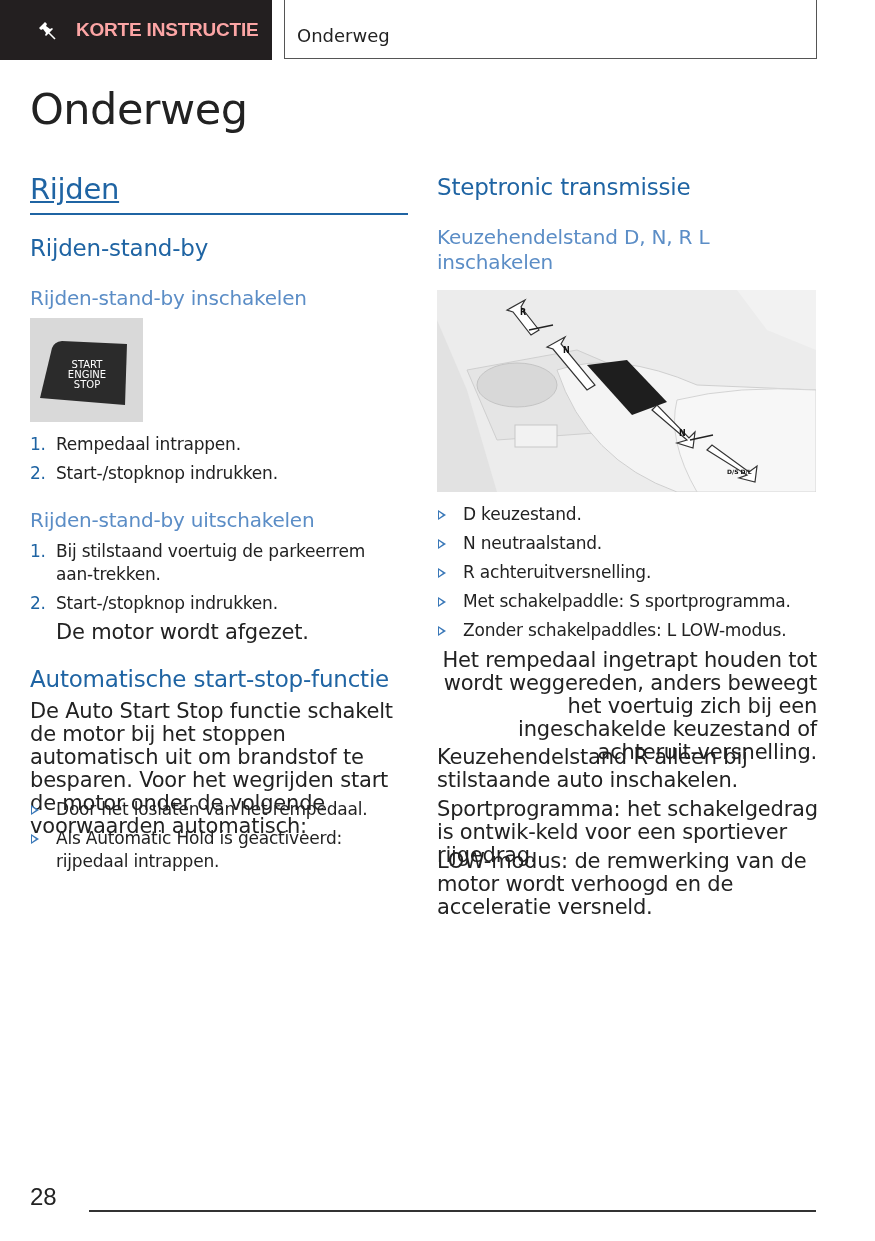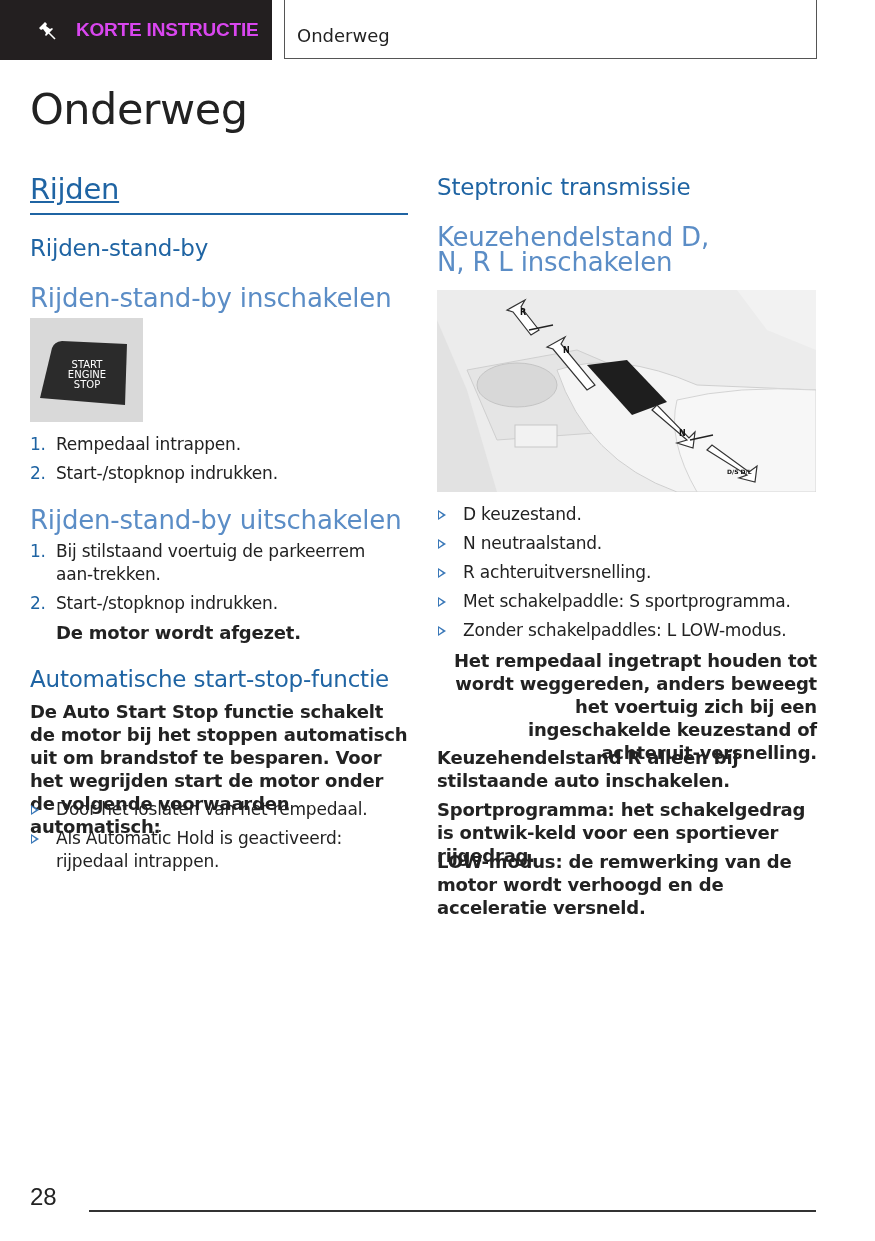--- a/index.html
+++ b/index.html
@@ -1,34 +1,34 @@
 <!DOCTYPE html>
 <html><head>
 <meta charset="utf-8">
 <style>
   html, body { margin:0; padding:0; background:#ffffff; }
   body { width:875px; height:1241px; position:relative; overflow:hidden;
          font-family:"DejaVu Sans", sans-serif; color:#222; }
   .hdr-dark { position:absolute; left:0; top:0; width:272px; height:60px; background:#231f20;
               display:flex; align-items:center; }
   .hdr-dark .pin { margin-left:36px; width:22px; height:22px; display:flex; align-items:center; justify-content:center; }
-  .hdr-dark .lbl { margin-left:18px; color:#d946ef; font-family:"Liberation Sans", sans-serif; font-weight:bold;
+  .hdr-dark .lbl { margin-left:18px; color:#fca5a5; font-family:"Liberation Sans", sans-serif; font-weight:bold;
                    font-size:19px; letter-spacing:-0.2px; }
   .hdr-box { position:absolute; left:284px; top:0; width:531px; height:58px; border:1.5px solid #555; border-top:none;
              display:flex; align-items:center; }
   .hdr-box .lbl { margin-left:12px; font-family:"DejaVu Sans", sans-serif; font-size:18px; color:#222; margin-top:12px; }
   .page-title { position:absolute; left:30px; top:84px; font-size:43px; font-weight:normal; color:#222;
                 font-family:"DejaVu Sans", sans-serif; letter-spacing:-0.5px; }
   .blue { color:#1f64a3; }
   .lblue { color:#5b8dc6; }
   .h2 { position:absolute; font-size:29px; font-weight:normal; letter-spacing:-0.3px;text-decoration:underline; }
   .h2-rule { position:absolute; height:1.5px; background:#1f64a3; }
   .h3 { position:absolute; font-size:23px; font-weight:normal; letter-spacing:-0.2px;text-align:right; }
-  .h4 { position:absolute; font-size:26px; font-weight:normal; letter-spacing:-0.2px; line-height:25px; }
-  .txt { position:absolute; font-size:18px; line-height:23px; color:#222; letter-spacing:-0.2px;font-weight:bold; }
+  .h4 { position:absolute; font-size:20px; font-weight:normal; letter-spacing:-0.2px; line-height:25px; }
+  .txt { position:absolute; font-size:21px; line-height:23px; color:#222; letter-spacing:-0.2px; }
   .list { position:absolute; margin:0; padding:0; list-style:none; }
   .list li { position:relative; font-size:17px; line-height:23px; padding-left:26px; margin-bottom:6px; letter-spacing:-0.2px; color:#222; }
   .list li .num { position:absolute; left:0; top:0; color:#1f64a3; }
   .list li .tri { position:absolute; left:1px; top:7px; width:0; height:0;
                   border-top:5px solid transparent; border-bottom:5px solid transparent; border-left:8px solid #3a78b8; }
   .list li .tri::after { content:""; position:absolute; left:-7px; top:-3px; border-top:3px solid transparent;
                   border-bottom:3px solid transparent; border-left:4px solid #fff; }
   .btn-img { position:absolute; left:30px; top:318px; width:113px; height:104px; background:#d9d9d9; }
   .shift-img { position:absolute; left:437px; top:290px; width:379px; height:202px; background:#ebebeb; overflow:hidden; }
   .page-num { position:absolute; left:30px; top:1183px; font-family:"Liberation Sans", sans-serif; font-size:24px; color:#222; }

